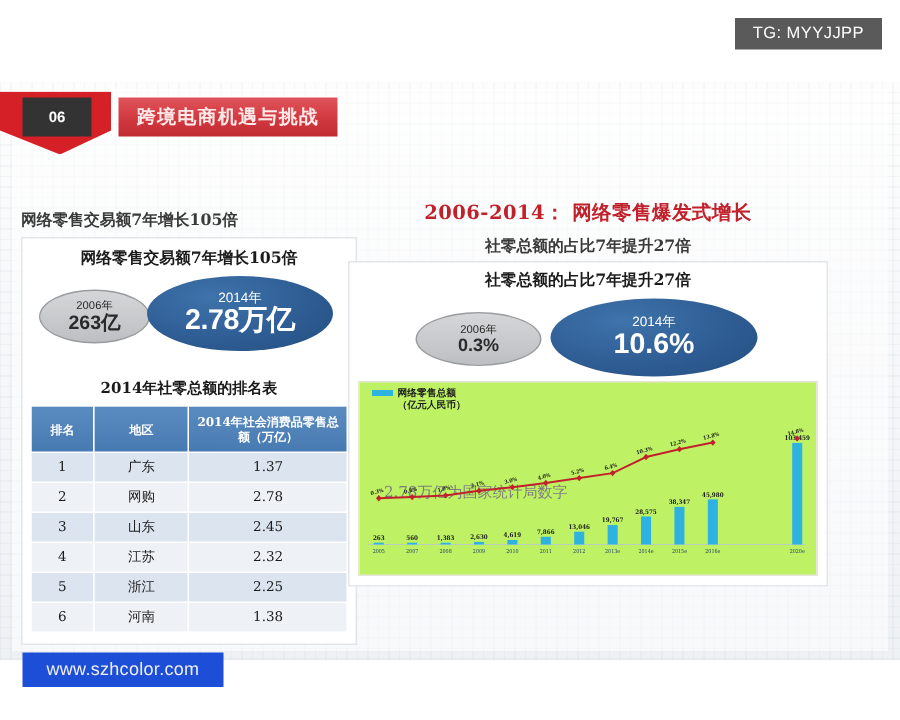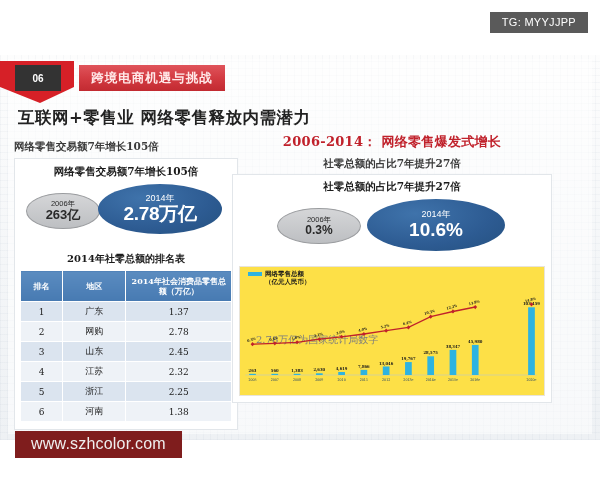--- a/index.html
+++ b/index.html
@@ -138,21 +138,21 @@
   .b2-blue{
     position:absolute;left:128px;top:1px;width:138px;height:52px;border-radius:50%;
     background:radial-gradient(ellipse at 35% 28%,#3f73ab 0%,#2d5b92 60%,#24507f 100%);
     color:#fff;
     display:flex;flex-direction:column;align-items:center;justify-content:center;line-height:1.05;
   }
   .b2-blue .yr{font-size:9px;}
   .b2-blue .val{font-size:19px;font-weight:bold;}
   
   .chart-box{
-    position:relative;margin-top:16px;background:#fde047;
+    position:relative;margin-top:4px;background:#bef264;
     border:1px solid #e8e4da;height:128px;overflow:hidden;
   }
   .legend{
     position:absolute;left:8px;top:3px;right:4px;
     display:flex;gap:16px;align-items:flex-start;
     font-size:6.5px;color:#1a1a1a;font-weight:bold;
     font-family:"DejaVu Serif","Liberation Serif",serif;
   }
   .lg-item{display:flex;gap:3px;align-items:flex-start;}
   .sw-bar{width:14px;height:4px;background:#2eb3e0;margin-top:2px;flex:none;}
@@ -163,39 +163,38 @@
   .lg-txt{line-height:1.3;}
   .watermark{
     position:absolute;left:16px;top:66px;
     font-size:10px;color:#7d7d7d;
     font-family:"DejaVu Serif","Liberation Serif",serif;
   }
   svg.plot{position:absolute;left:0;top:0;width:100%;height:100%;}
   
   .url-tag{
     position:absolute;left:15px;bottom:22px;
-    background:#7f1d1d;color:#efefef;font-size:16px;
+    background:#1d4ed8;color:#efefef;font-size:12px;
     padding:4px 16px 5px 16px;letter-spacing:.2px;
   }
 </style>
 </head>
 <body>
 
 <div class="tg-tag">TG: MYYJJPP</div>
 
 <div class="slide">
   <div class="slide-white"></div>
 
   <div class="hdr">
     <div class="red-arrow"></div>
     <div class="num-badge">06</div>
     <div class="hdr-bar">跨境电商机遇与挑战</div>
   </div>
 
-  <div class="headline">互联网+零售业  网络零售释放内需潜力</div>
 
   <div class="col-left">
     <div class="cap-left">网络零售交易额7年增长105倍</div>
 
     <div class="panel">
       <div class="panel-title">网络零售交易额7年增长105倍</div>
 
       <div class="bubbles">
         <div class="bub bub-grey">
           <span class="yr">2006年</span>

